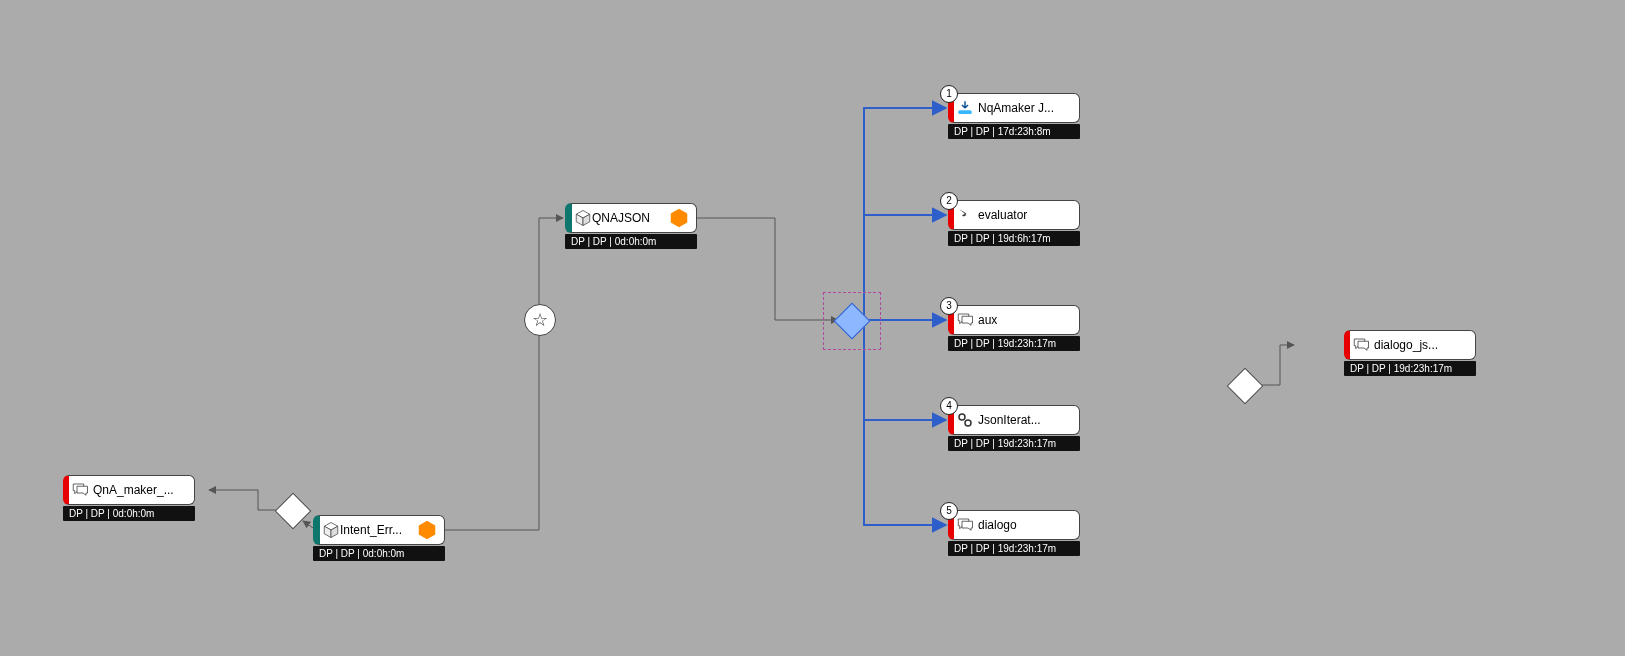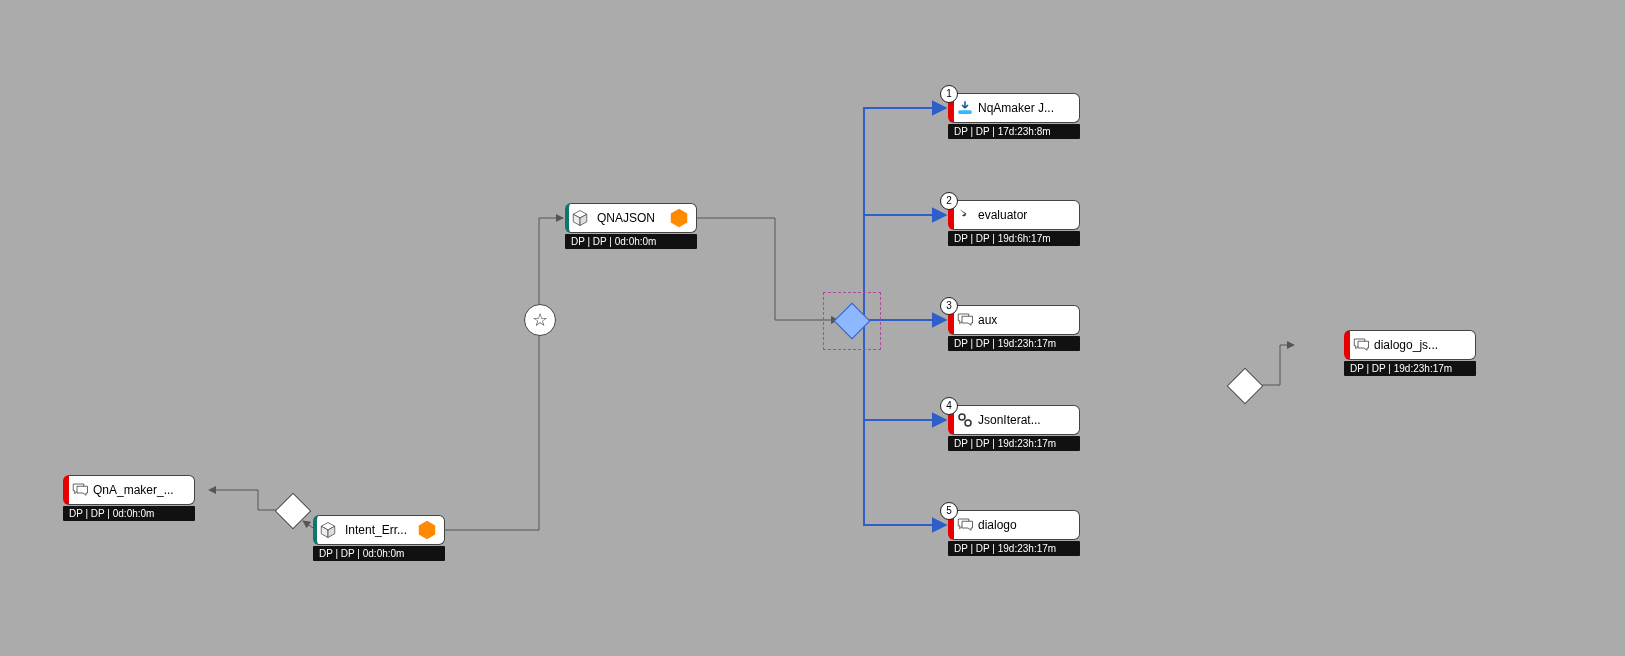--- a/index.html
+++ b/index.html
@@ -1,21 +1,21 @@
 <!DOCTYPE html>
 <html><head>
 <meta charset="utf-8">
 <style>
   html,body{margin:0;padding:0;width:1625px;height:656px;background:#ababab;font-family:Arial,Helvetica,sans-serif;font-size:12px;overflow:hidden}
   .canvas{position:relative;width:1625px;height:656px}
   svg.wires{position:absolute;left:0;top:0;width:1625px;height:656px;pointer-events:none}
 
   .node{position:absolute;width:132px}
   .node .box{position:relative;height:30px;background:#fff;border:1px solid #444;border-radius:6px;display:flex;align-items:center;padding:0 6px 0 28px;box-sizing:border-box;overflow:hidden}
-  .node.yellow .box{border-left:4px solid #0f766e;padding-left:28px}
+  .node.yellow .box{border-left:7px solid #0f766e;padding-left:20px}
   .node.red    .box{border-left:6px solid #e60000;padding-left:24px}
   .node .lead-icon{position:absolute;left:6px;top:50%;transform:translateY(-50%);width:18px;height:18px}
   .node.yellow .lead-icon,.node.red .lead-icon{left:2px}
   .node .label{white-space:nowrap;overflow:hidden;text-overflow:ellipsis;color:#000;flex:1}
   .node .tail-icon{width:22px;height:22px;flex:0 0 22px;margin-left:4px}
   .node .status{margin-top:1px;background:#111;color:#fff;font-size:10px;padding:2px 6px;border-radius:1px;white-space:nowrap;overflow:hidden;text-overflow:ellipsis}
   .badge{position:absolute;left:-8px;top:-8px;width:16px;height:16px;border:1px solid #222;border-radius:50%;background:#fff;font-size:10px;line-height:16px;text-align:center;z-index:3}
 
   .diamond{position:absolute;width:24px;height:24px;background:#fff;border:1px solid #444;transform:rotate(45deg)}
   .diamond.blue{background:#8db8ff;border-color:#2d5ec9}

